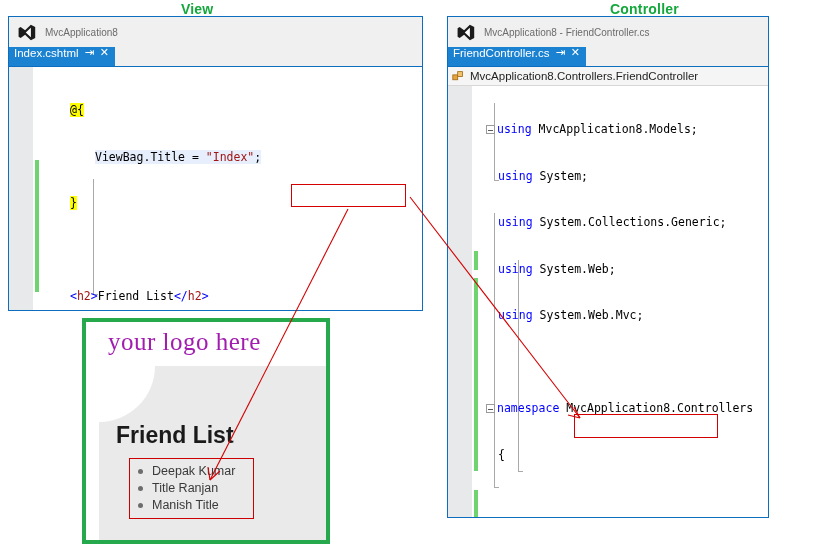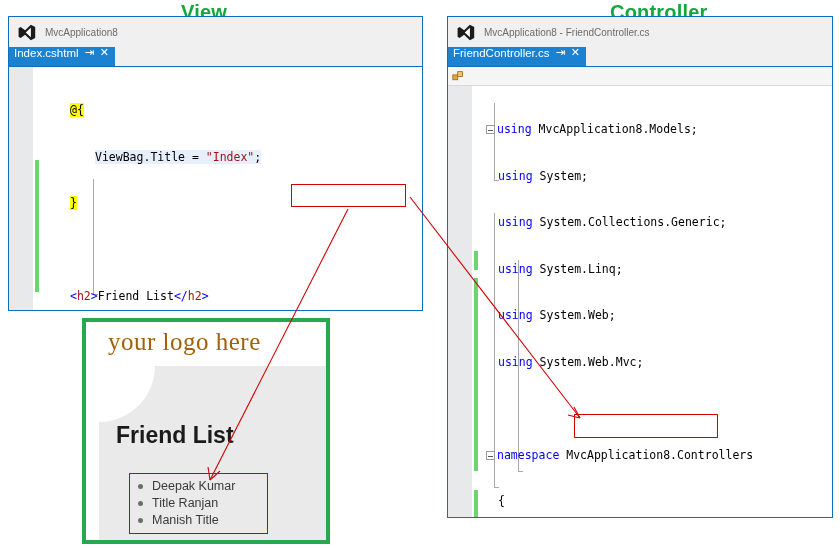--- a/index.html
+++ b/index.html
@@ -8,21 +8,21 @@
     background: #ffffff;
     font-family: "Liberation Sans", sans-serif;
     overflow: hidden;
   }
   #stage { position: relative; width: 840px; height: 548px; }
 
   
   .caption {
     position: absolute;
     font-weight: bold;
-    font-size: 20px;
+    font-size: 14px;
     color: #14a83c;
     letter-spacing: .2px;
     white-space: nowrap;
   }
 
   
   .vswin {
     position: absolute;
     border: 1px solid #0d6ebf;
     background: #ffffff;
@@ -128,21 +128,21 @@
   
   .preview {
     position: absolute;
     border: 4px solid #26a94d;
     background: #ffffff;
     overflow: hidden;
   }
   .logo-text {
     font-family: "Liberation Serif", serif;
     font-size: 25px;
-    color: #a16207;
+    color: #a21caf;
     padding: 6px 0 0 22px;
     letter-spacing: .5px;
     white-space: nowrap;
   }
   .page-body {
     position: absolute;
     left: 13px; right: 0; top: 44px; bottom: 0;
     background: #eaeaea;
   }
   .corner-cut {
@@ -150,23 +150,23 @@
     width: 56px; height: 56px;
     background: #ffffff;
     border-bottom-right-radius: 56px;
   }
   .page-h2 {
     position: absolute; left: 17px; top: 56px;
     font-size: 23px; font-weight: bold; color: #1a1a1a;
     white-space: nowrap;
   }
   .friend-list {
-    position: absolute; left: 30px; top: 107px;
+    position: absolute; left: 30px; top: 92px;
     border: 1px solid #cc0000;
-    padding: 4px 32px 4px 6px;
+    padding: 4px 18px 4px 6px;
     background: #eaeaea;
   }
   .friend-list ul { list-style: none; }
   .friend-list li {
     font-size: 12.5px; color: #3a3a3a;
     line-height: 17px;
     padding-left: 16px;
     position: relative;
     white-space: nowrap;
   }
@@ -229,21 +229,21 @@
         
         
         
         
         
         
       </div>
     </div>
   </div>
 
-  <div class="vswin" style="left:447px; top:16px; width:386px; height:502px; display:flex; flex-direction:column;">
+  <div class="vswin" style="left:447px; top:16px; width:322px; height:502px; display:flex; flex-direction:column;">
 
     <div class="vs-titlebar">
       <svg class="vs-logo" viewBox="0 0 24 24">
         <path d="M17.5 2.2 23 5.0v14.0l-5.5 2.8-7.3-7.0-5.6 4.3L2 17.4V6.6l2.6-1.7 5.6 4.3z" fill="#1b1b1b"></path>
         <path d="M17.5 6.0v12.0l-6.4-6.0z" fill="#ffffff"></path>
       </svg>
       <span class="vs-title">MvcApplication8 - FriendController.cs</span>
     </div>
 
     <div class="vs-tabstrip">
@@ -252,37 +252,37 @@
         <span class="tab-pin">⇥</span>
         <span class="tab-close">✕</span>
       </div>
     </div>
 
     <div class="vs-breadcrumb">
       <svg class="bc-icon" viewBox="0 0 16 16">
         <rect x="1" y="6" width="6" height="6" fill="#e8a33d" stroke="#a06a14"></rect>
         <rect x="7" y="2" width="6" height="6" fill="#f3c36b" stroke="#a06a14"></rect>
       </svg>
+      <span>MvcApplication8.Controllers.FriendController</span>
     </div>
 
     <div class="editor">
       <div class="gutter"></div>
       <div class="changebar" style="left:26px; top:165px; height:19px;"></div>
       <div class="changebar" style="left:26px; top:192px; height:193px;"></div>
       <div class="changebar" style="left:26px; top:404px; height:28px;"></div>
 
       <div class="vguide" style="left:46px; top:17px; height:78px;"></div>
       <div class="vguide" style="left:46px; top:127px; height:275px;"></div>
       <div class="vguide" style="left:70px; top:174px; height:212px;"></div>
 
       <div class="codearea" style="top:5px;">
         <div class="ln"><span style="display:inline-block;width:8px;"></span><span class="fold"></span><span class="k">using</span> MvcApplication8.Models;</div>
         <div class="ln"><span style="display:inline-block;width:20px;"></span><span class="k">using</span> System;</div>
         <div class="ln"><span style="display:inline-block;width:20px;"></span><span class="k">using</span> System.Collections.Generic;</div>
-        <div class="ln"><span style="display:inline-block;width:20px;"></span><span class="k">using</span> System.Linq;</div>
         <div class="ln"><span style="display:inline-block;width:20px;"></span><span class="k">using</span> System.Web;</div>
         <div class="ln"><span style="display:inline-block;width:20px;"></span><span class="k">using</span> System.Web.Mvc;</div>
         <div class="ln">&nbsp;</div>
         <div class="ln"><span style="display:inline-block;width:8px;"></span><span class="fold"></span><span class="k">namespace</span> MvcApplication8.Controllers</div>
         <div class="ln"><span style="display:inline-block;width:20px;"></span>{</div>
         
         
         
         
         

